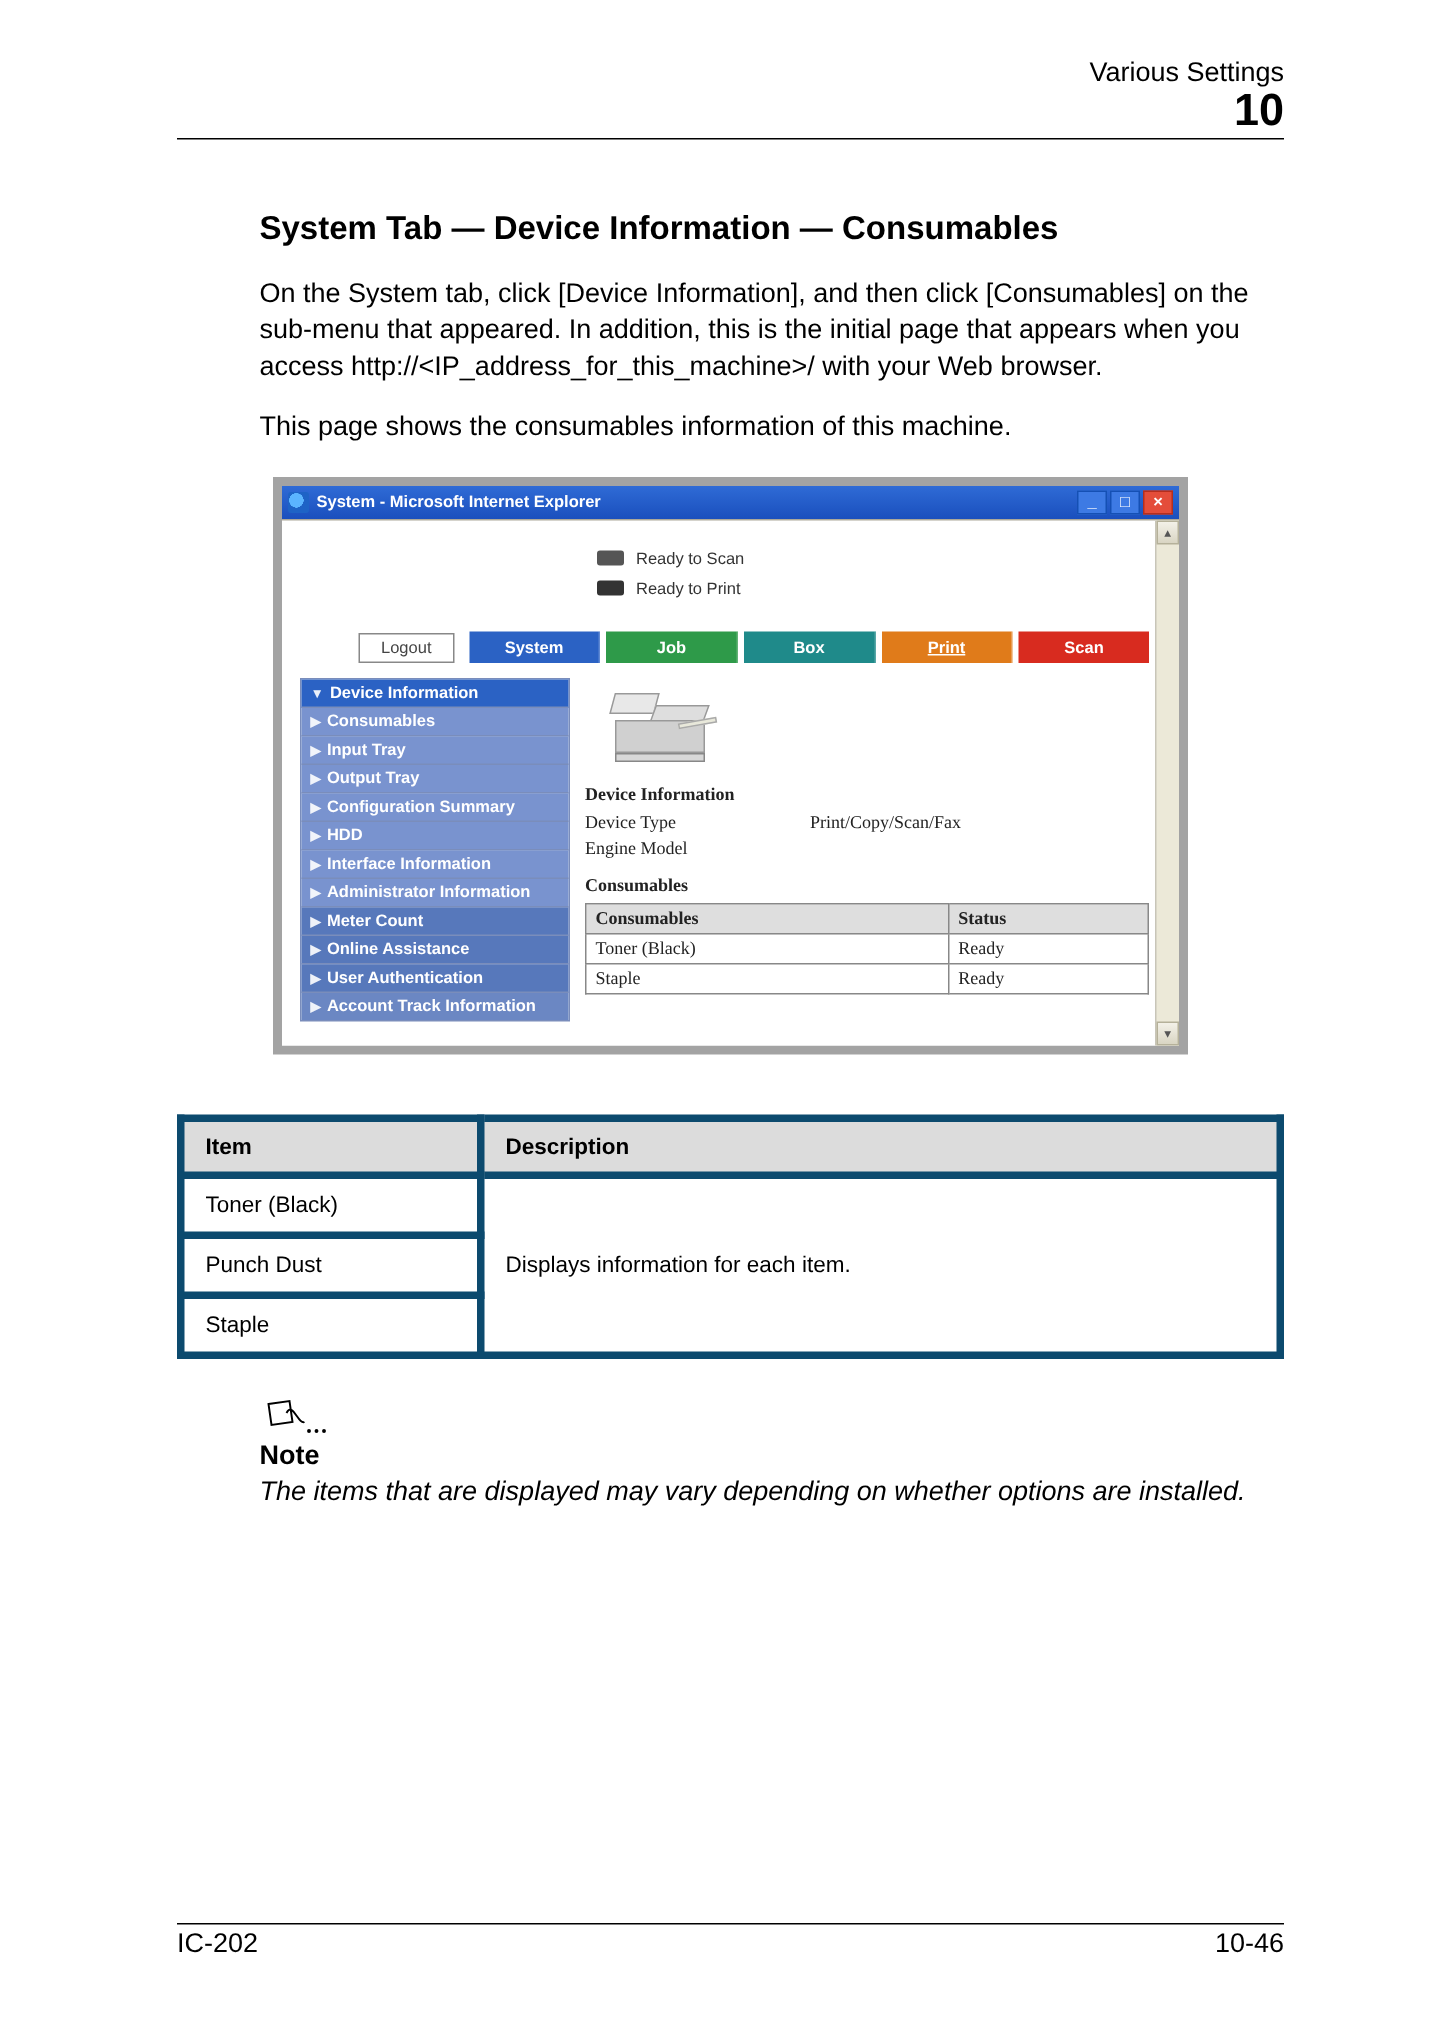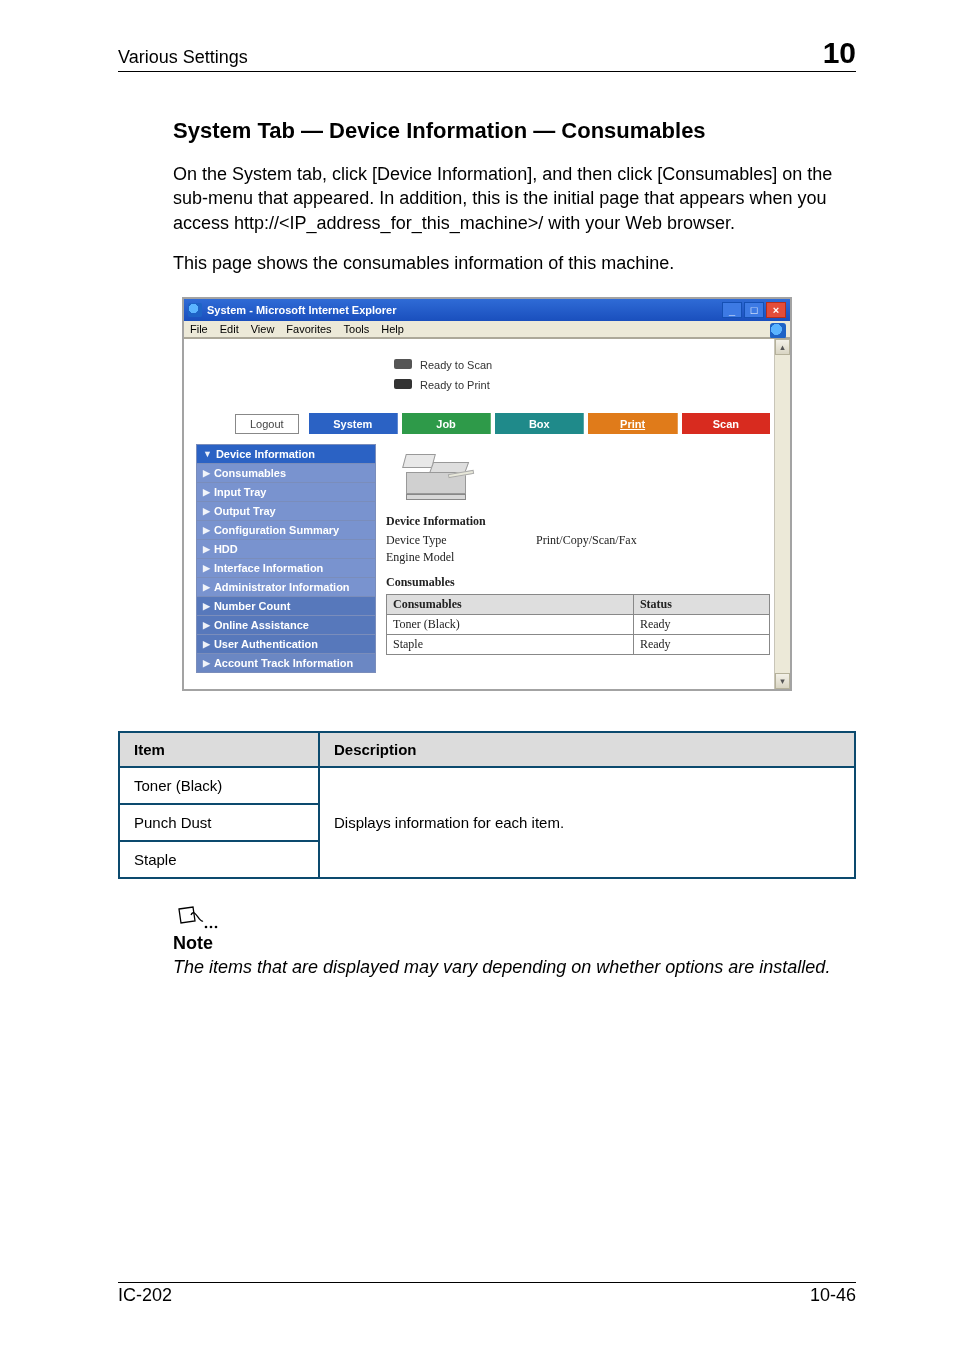--- a/index.html
+++ b/index.html
@@ -11,23 +11,23 @@
     font-family: Arial, Helvetica, sans-serif;
     color: #000;
     position: relative;
   }
   .page {
     padding: 38px 98px 0 118px;
   }
   .header-row {
     display: flex;
     align-items: flex-end;
-    justify-content: space-between;
     border-bottom: 1.5px solid #000;
     padding-bottom: 3px;
+    flex-direction: column;
   }
   .header-left {
     font-size: 18px;
     color: #000;
   }
   .header-right {
     font-size: 30px;
     font-weight: bold;
     color: #000;
     line-height: 1;
@@ -43,21 +43,21 @@
     margin-left: 55px;
     font-size: 18px;
     line-height: 1.35;
   }
   .body-text.p2 { margin-top: 16px; }
 
   
   .shot {
     margin: 22px auto 0 auto;
     width: 610px;
-    border: 2px solid #a3a3a3;
+    border: 6px solid #a3a3a3;
   }
   .titlebar {
     height: 22px;
     background: linear-gradient(to bottom, #2f6bd6, #1a4fbd);
     display: flex;
     align-items: center;
     padding: 0 4px;
     color: #fff;
     font-size: 11px;
     font-weight: bold;
@@ -226,21 +226,21 @@
   table.cons th { background:#dedede; font-weight:bold; }
 
   
   table.doc {
     margin-top: 40px;
     margin-left: 0;
     width: 100%;
     border-collapse: collapse;
   }
   table.doc th, table.doc td {
-    border: 2px solid #0c4a6e;
+    border: 5px solid #0c4a6e;
     font-size: 15px;
     text-align: left;
   }
   table.doc th {
     background:#dcdcdc;
     font-weight:bold;
     padding: 8px 14px;
   }
   table.doc td { padding: 9px 14px; }
   table.doc td.item { width: 200px; }
@@ -284,29 +284,20 @@
   <div class="body-text p2">This page shows the consumables information of this machine.</div>
 
   <div class="shot">
     <div class="titlebar">
       <span class="ie-icon"></span>
       <span>System - Microsoft Internet Explorer</span>
       <span class="spacer"></span>
       <span class="winbtn">_</span>
       <span class="winbtn">□</span>
       <span class="winbtn close">×</span>
-    </div>
-    <div class="menubar">
-      <span class="item">File</span>
-      <span class="item">Edit</span>
-      <span class="item">View</span>
-      <span class="item">Favorites</span>
-      <span class="item">Tools</span>
-      <span class="item">Help</span>
-      <span class="right-ie"></span>
     </div>
     <div class="content-frame">
       <div class="scrollbar">
         <div class="arrow top">▴</div>
         <div class="arrow bot">▾</div>
       </div>
 
       <div class="status-block">
         <div class="status-row">
           <span class="printer-icon"></span>
@@ -356,21 +347,21 @@
           <div class="item nav-sub">
               <span class="arrow">▶</span>
               <span>Interface Information</span>
             </div>
           <div class="item nav-sub">
               <span class="arrow">▶</span>
               <span>Administrator Information</span>
             </div>
           <div class="item nav-l1">
               <span class="arrow">▶</span>
-              <span>Number Count</span>
+              <span>Meter Count</span>
             </div>
           <div class="item nav-l1">
               <span class="arrow">▶</span>
               <span>Online Assistance</span>
             </div>
           <div class="item nav-l1">
               <span class="arrow">▶</span>
               <span>User Authentication</span>
             </div>
           <div class="item nav-l2">

